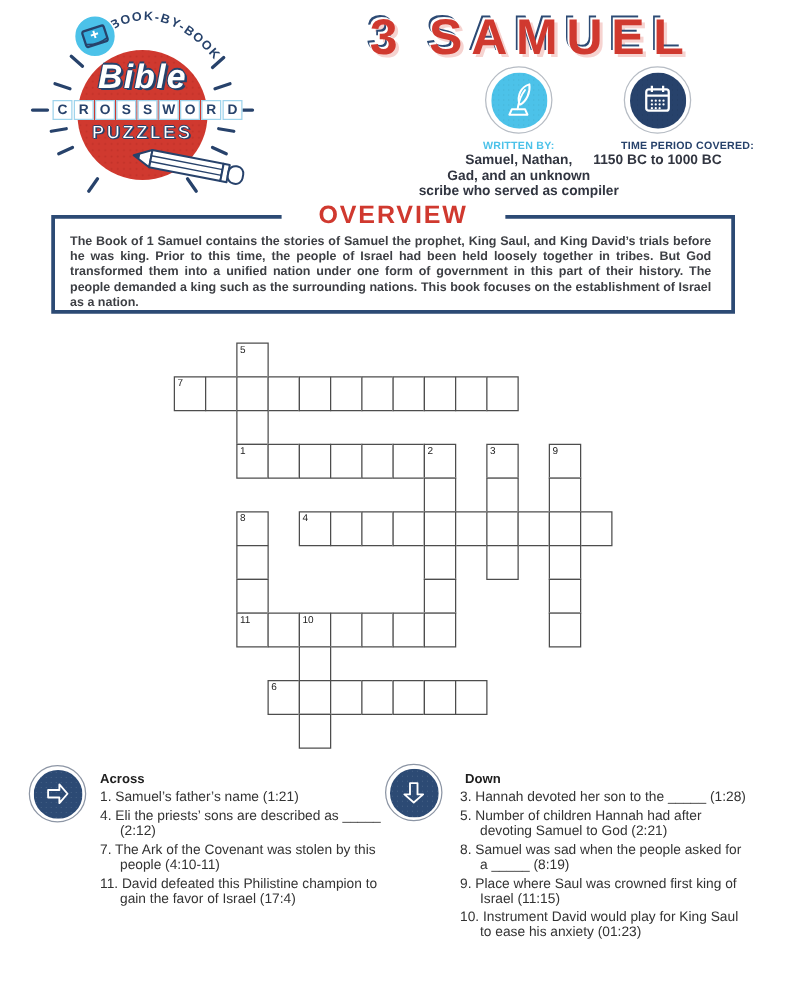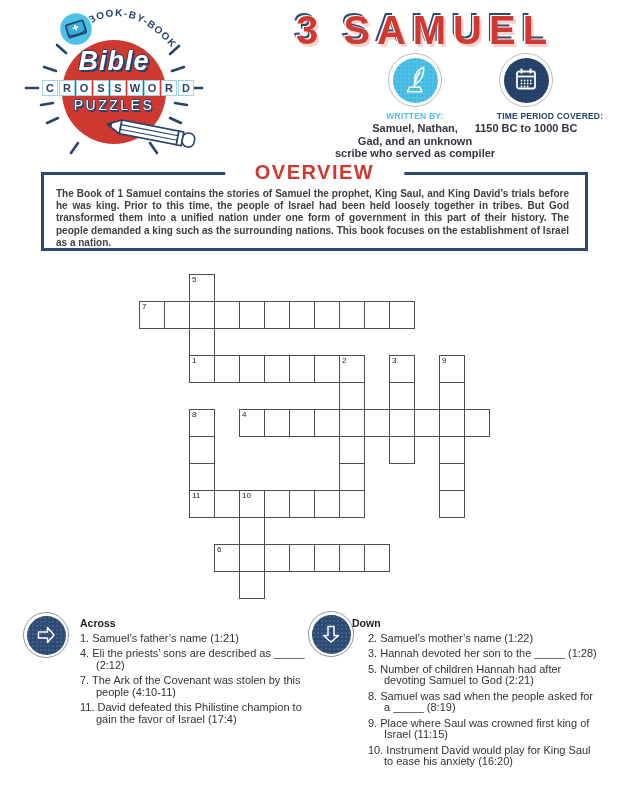--- a/index.html
+++ b/index.html
@@ -285,23 +285,22 @@
       <li>11. David defeated this Philistine champion to gain the favor of Israel (17:4)</li>
     </ul>
 
   <div class="clue-ring" style="left:308px;top:611px;">
     <div class="clue-circle">
       <svg width="22" height="22" viewBox="0 0 22 22">
         <path d="M8 3.5 v9 H3.5 L11 19 l7.5 -6.5 H14 v-9 z" fill="none" stroke="#fff" stroke-width="1.5" stroke-linejoin="round"></path>
       </svg>
     </div>
   </div>
-  <div class="clue-heading" style="left:352px;top:617px;">Down</div>
+  <div class="clue-heading" style="left:372px;top:617px;">Down</div>
   <ul class="clue-list" style="left:368px;top:633px;width:230px;">
-      <li>2. Samuel’s mother’s name (1:22)</li>
       <li>3. Hannah devoted her son to the _____ (1:28)</li>
       <li>5. Number of children Hannah had after devoting Samuel to God (2:21)</li>
       <li>8. Samuel was sad when the people asked for a _____ (8:19)</li>
       <li>9. Place where Saul was crowned first king of Israel (11:15)</li>
-      <li>10. Instrument David would play for King Saul to ease his anxiety (16:20)</li>
+      <li>10. Instrument David would play for King Saul to ease his anxiety (01:23)</li>
     </ul>
 
 </div>
 
 </body></html>

